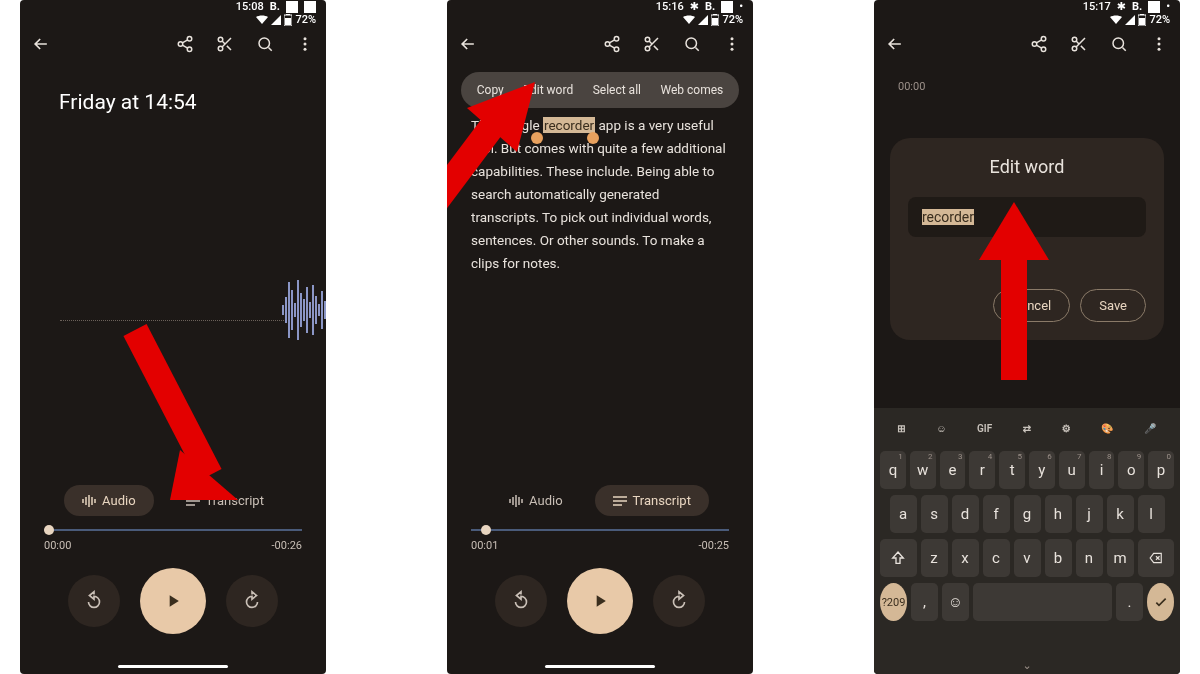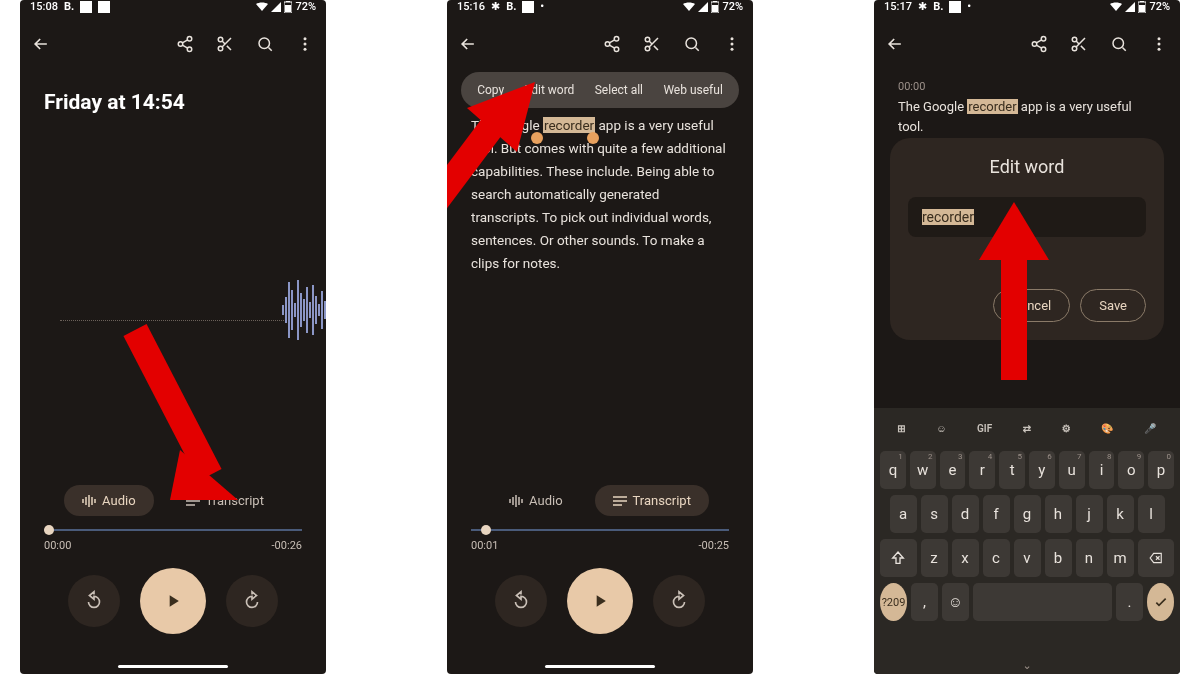--- a/index.html
+++ b/index.html
@@ -21,42 +21,43 @@
     overflow: hidden;
     border-radius: 4px;
   }
   .phone1 { margin-left: 20px; }
   .phone2 { margin-left: auto; margin-right: auto; }
   .phone3 { margin-right: 20px; }
   
   .status {
     height: 22px;
     display: flex;
-    align-items: flex-start;
+    align-items: flex-end;
     padding: 0 10px;
     font-size: 11px;
     font-weight: 500;
     color: #fff;
+    flex-direction: column;
   }
   .status .left { display:flex; gap:6px; align-items:center; }
   .status .right { margin-left:auto; display:flex; gap:3px; align-items:center; }
   .status .sq { width:12px; height:12px; background:#fff; display:inline-block; }
   
   .toolbar {
     height: 44px;
     display:flex;
     align-items:center;
     padding: 0 10px;
     gap: 18px;
   }
   .toolbar .spacer { flex: 1; }
   .icon-btn { width:22px; height:22px; display:flex; align-items:center; justify-content:center; color:#e8e2dc; cursor:pointer; }
   svg { display:block; }
   
-  .rec-title { padding: 24px 24px 6px; font-size: 21px; font-weight: 700; color:#fff; }
+  .rec-title { padding: 24px 24px 6px; font-size: 21px; font-weight: 400; color:#fff;margin-left:15px; }
   .rec-sub { padding: 0 24px; font-size: 12px; color:#b8afa7; }
   .wave-area { position:absolute; top:160px; left:0; right:0; height:300px; }
   .wave-line { position:absolute; left:40px; right:40px; top:160px; border-top:1px dotted #6b615a; }
   .wave-bars { position:absolute; right:0; top:120px; display:flex; gap:1px; align-items:center; }
   .wave-bars span { width:2px; background:#8b96c6; display:block; }
   
   .tabs { position:absolute; bottom:158px; left:0; right:0; display:flex; justify-content:center; gap:14px; }
   .tab { padding: 8px 18px; border-radius: 18px; font-size:13px; display:flex; align-items:center; gap:6px; cursor:pointer; }
   .tab.active { background:#3a302a; color:#e8d5c0; }
   .tab.inactive { color:#c9bfb6; }
@@ -309,21 +310,21 @@
           <circle cx="12" cy="12" r="2"></circle>
           <circle cx="12" cy="19" r="2"></circle>
         </svg>
       </div>
   </div>
 
   <div class="ctx-menu">
     <span class="ctx-item">Copy</span>
     <span class="ctx-item">Edit word</span>
     <span class="ctx-item">Select all</span>
-    <span class="ctx-item">Web useful</span>
+    <span class="ctx-item">Web comes</span>
   </div>
 
   <div class="transcript">
     <span>The Google </span><span class="hl">recorder</span><span> app is a very useful tool. But comes with quite a few additional capabilities. These include. Being able to search automatically generated transcripts. To pick out individual words, sentences. Or other sounds. To make a clips for notes.</span>
     <div class="sel-handle" style="top:18px; left:60px;"></div>
     <div class="sel-handle" style="top:18px; left:116px;"></div>
   </div>
 
   <div class="tabs">
     <div class="tab inactive">
@@ -437,23 +438,20 @@
     <div class="icon-btn">
         <svg width="18" height="18" viewBox="0 0 24 24" fill="#e8e2dc">
           <circle cx="12" cy="5" r="2"></circle>
           <circle cx="12" cy="12" r="2"></circle>
           <circle cx="12" cy="19" r="2"></circle>
         </svg>
       </div>
   </div>
 
   <div class="timecode">00:00</div>
-  <div class="transcript3">
-    <span>The Google </span><span class="hl">recorder</span><span> app is a very useful tool.</span>
-  </div>
 
   <div class="dialog">
     <div class="dialog-title">Edit word</div>
     <div class="dialog-input">
       <span class="sel">recorder</span>
     </div>
     <div class="dialog-btns">
       <div class="dbtn">Cancel</div>
       <div class="dbtn">Save</div>
     </div>

